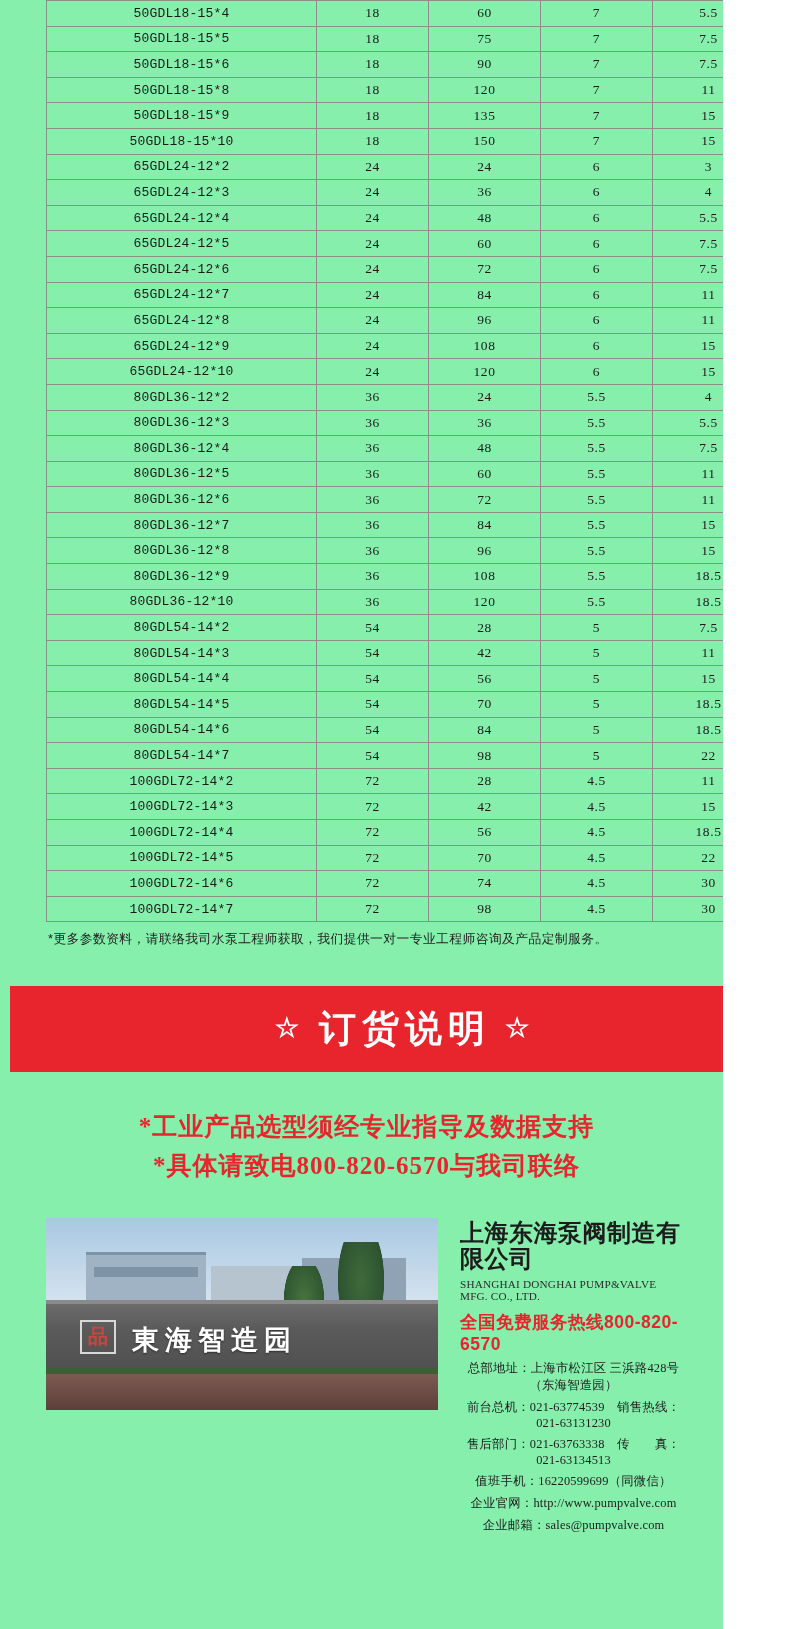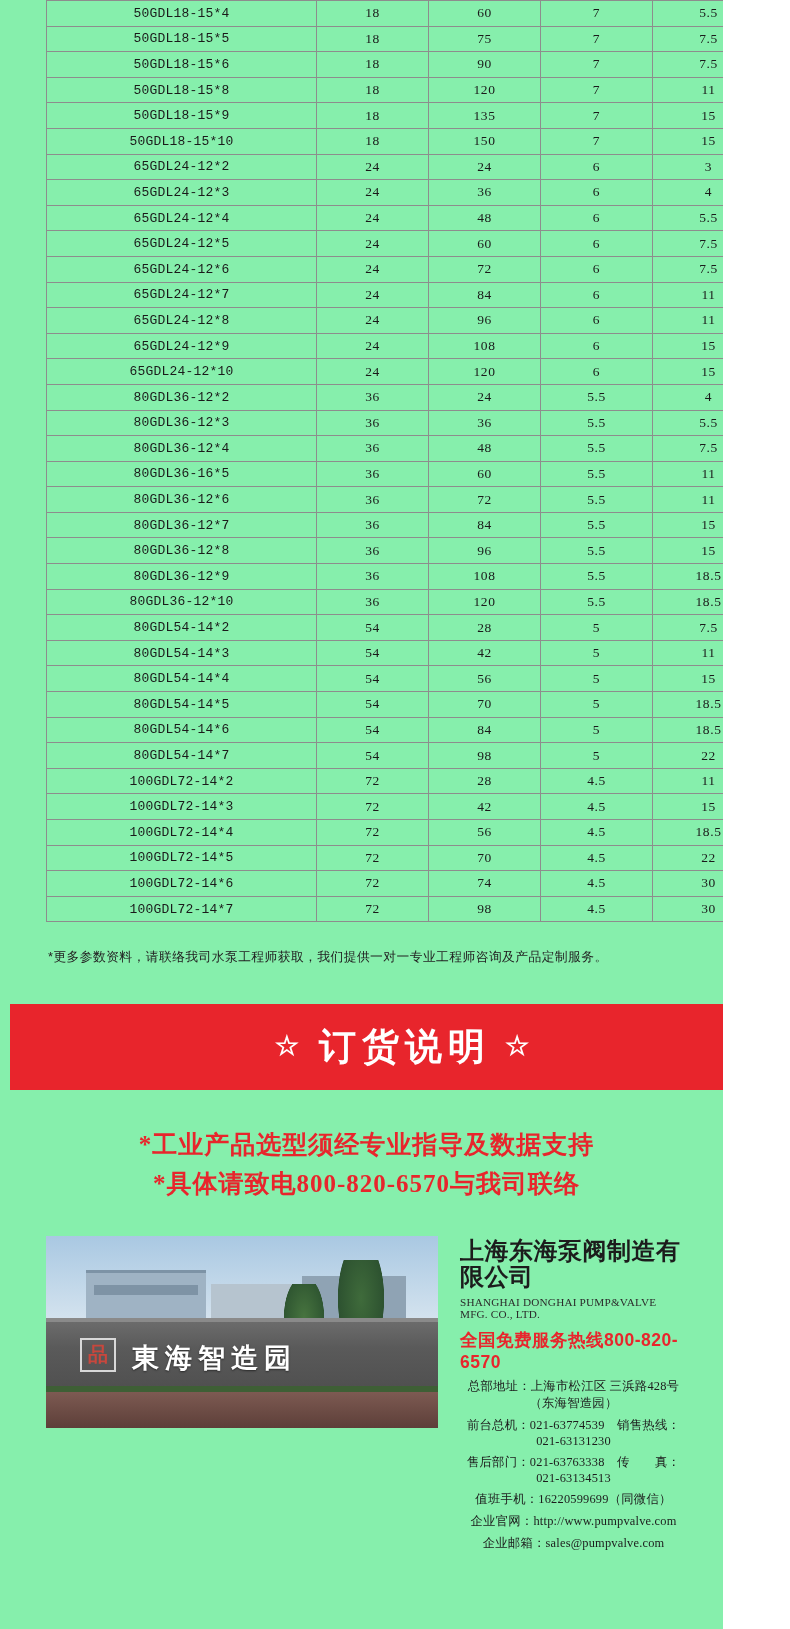--- a/index.html
+++ b/index.html
@@ -45,21 +45,21 @@
     letter-spacing: 0.2px;
   }
   col.c-model { width: 270px; }
   col.c-flow  { width: 112px; }
   col.c-head  { width: 112px; }
   col.c-pres  { width: 112px; }
   col.c-pow   { width: 112px; }
 
   
   .note {
-    margin: 27px 0 0 38px;
+    margin: 9px 0 0 38px;
     font-size: 12.8px;
     color: #222;
     font-family: "Liberation Sans", sans-serif;
     letter-spacing: 0.4px;
   }
 
   
   .banner {
     margin-top: 38px;
     width: 790px;
@@ -293,21 +293,21 @@
             <td>5.5</td>
           </tr>
           <tr>
             <td class="model">80GDL36-12*4</td>
             <td>36</td>
             <td>48</td>
             <td>5.5</td>
             <td>7.5</td>
           </tr>
           <tr>
-            <td class="model">80GDL36-16*5</td>
+            <td class="model">80GDL36-12*5</td>
             <td>36</td>
             <td>60</td>
             <td>5.5</td>
             <td>11</td>
           </tr>
           <tr>
             <td class="model">80GDL36-12*6</td>
             <td>36</td>
             <td>72</td>
             <td>5.5</td>

